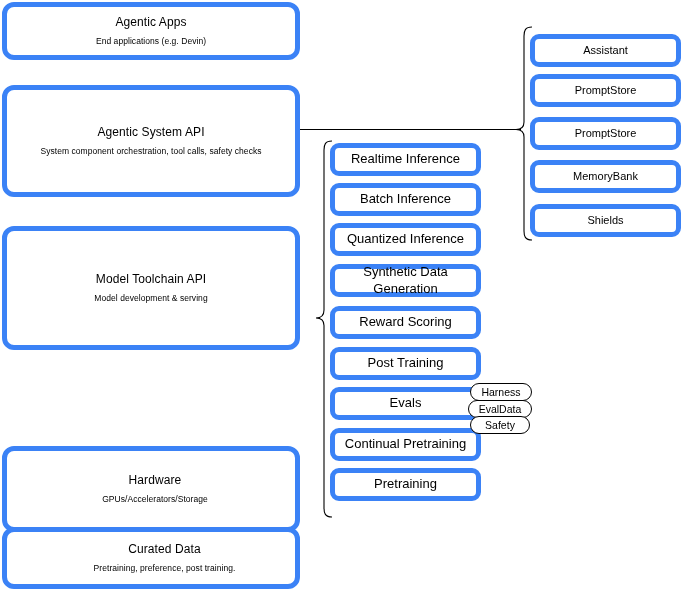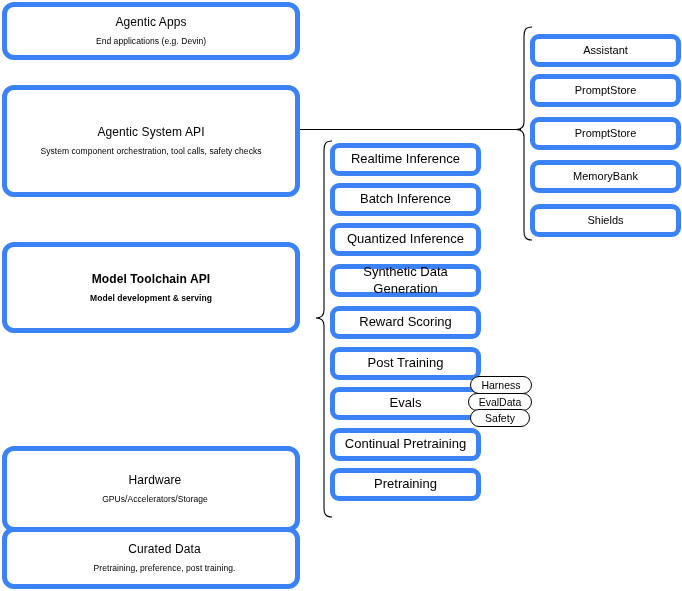--- a/index.html
+++ b/index.html
@@ -79,20 +79,21 @@
     box-sizing: border-box;
     border: 1px solid #000000;
     background: #ffffff;
     border-radius: 11px;
     height: 18px;
     display: flex;
     align-items: center;
     justify-content: center;
     font-size: 10.5px;
     z-index: 5;
+    margin-top: 7px;
   }
 
   
   #links {
     position: absolute;
     left: 0;
     top: 0;
     width: 682px;
     height: 591px;
     pointer-events: none;
@@ -127,21 +128,21 @@
   <div class="node layer" style="top:2px;height:58px;">
     <div class="title">Agentic Apps</div>
     <div class="subtitle">End applications (e.g. Devin)</div>
   </div>
 
   <div class="node layer" style="top:85px;height:112px;">
     <div class="title">Agentic System API</div>
     <div class="subtitle">System component orchestration, tool calls, safety checks</div>
   </div>
 
-  <div class="node layer" style="top:242px;height:91px;font-weight:bold;">
+  <div class="node layer" style="top:226px;height:124px;">
     <div class="title">Model Toolchain API</div>
     <div class="subtitle">Model development &amp; serving</div>
   </div>
 
 
   <div class="node layer" style="top:446px;height:86px;padding-left:8px;">
     <div class="title">Hardware</div>
     <div class="subtitle">GPUs/Accelerators/Storage</div>
   </div>
 

